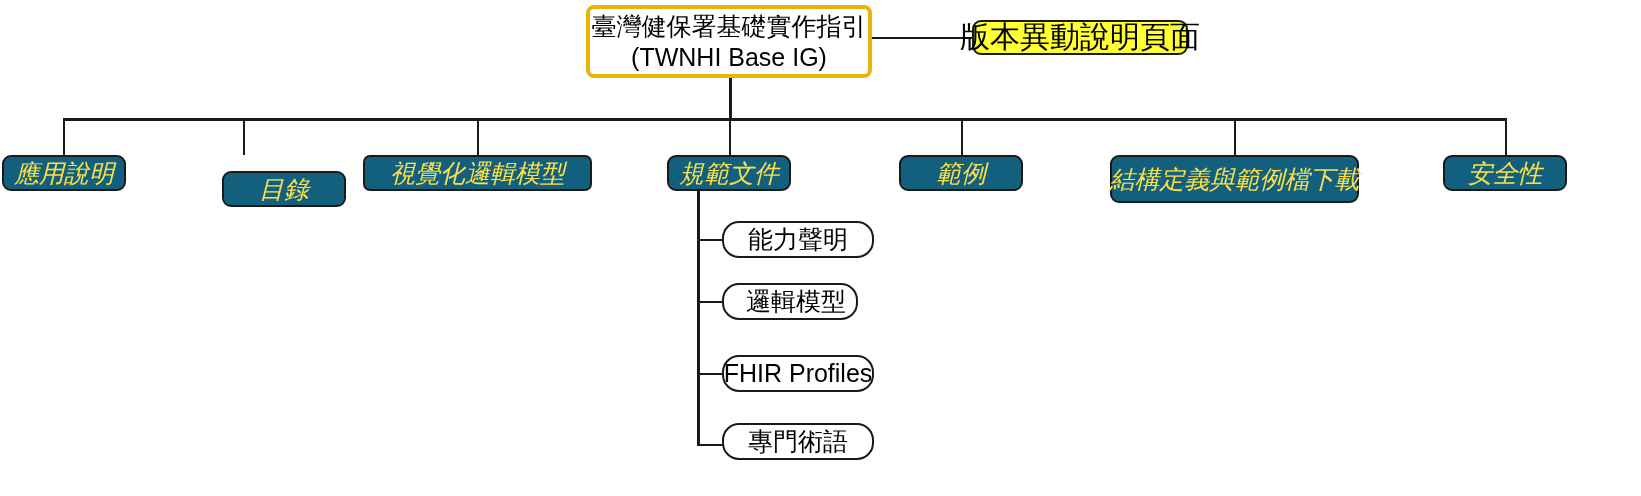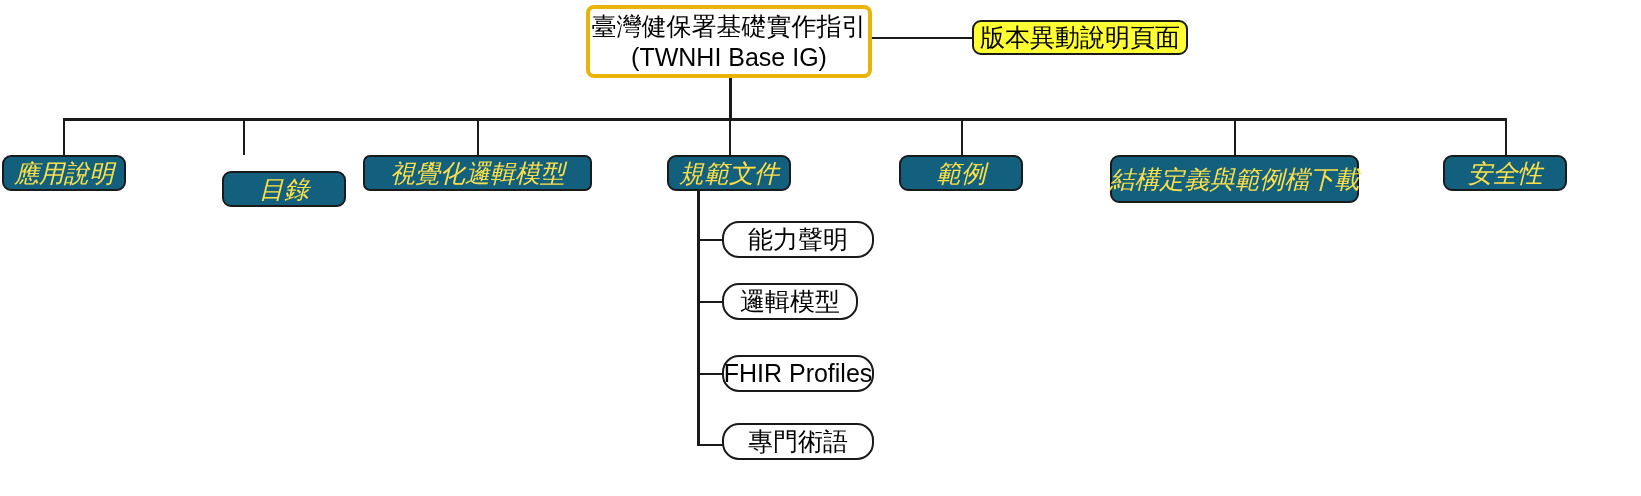--- a/index.html
+++ b/index.html
@@ -48,21 +48,21 @@
     flex-direction: column;
   }
   .node-root .ln {
     display: block;
   }
   .node-note {
     background: #ffff33;
     border: 2px solid #1a1a1a;
     border-radius: 9px;
     color: #000000;
-    font-size: 25px;
+    font-size: 30px;
   }
   .node-nav {
     background: #13607e;
     border: 2px solid #1a1a1a;
     border-radius: 9px;
     color: #fde047;
     font-size: 25px;
     padding: 0 12px;
     font-style: italic;
   }
@@ -135,21 +135,21 @@
 
   <div class="line h" style="left:697px; top:239px; width:26px;"></div>
   <div class="line h" style="left:697px; top:301px; width:26px;"></div>
   <div class="line h" style="left:697px; top:373px; width:26px;"></div>
   <div class="line h" style="left:697px; top:444px; width:26px;"></div>
 
   <div class="node node-sub" style="left:722px; top:221px; width:152px; height:37px;">
     <span>能力聲明</span>
   </div>
 
-  <div class="node node-sub" style="left:722px; top:283px; width:136px; height:37px;">
+  <div class="node node-sub" style="left:722px; top:283px; width:136px; height:37px;justify-content:flex-end;">
     <span>邏輯模型</span>
   </div>
 
   <div class="node node-sub" style="left:722px; top:355px; width:152px; height:37px;">
     <span>FHIR Profiles</span>
   </div>
 
   <div class="node node-sub" style="left:722px; top:423px; width:152px; height:37px;">
     <span>專門術語</span>
   </div>

